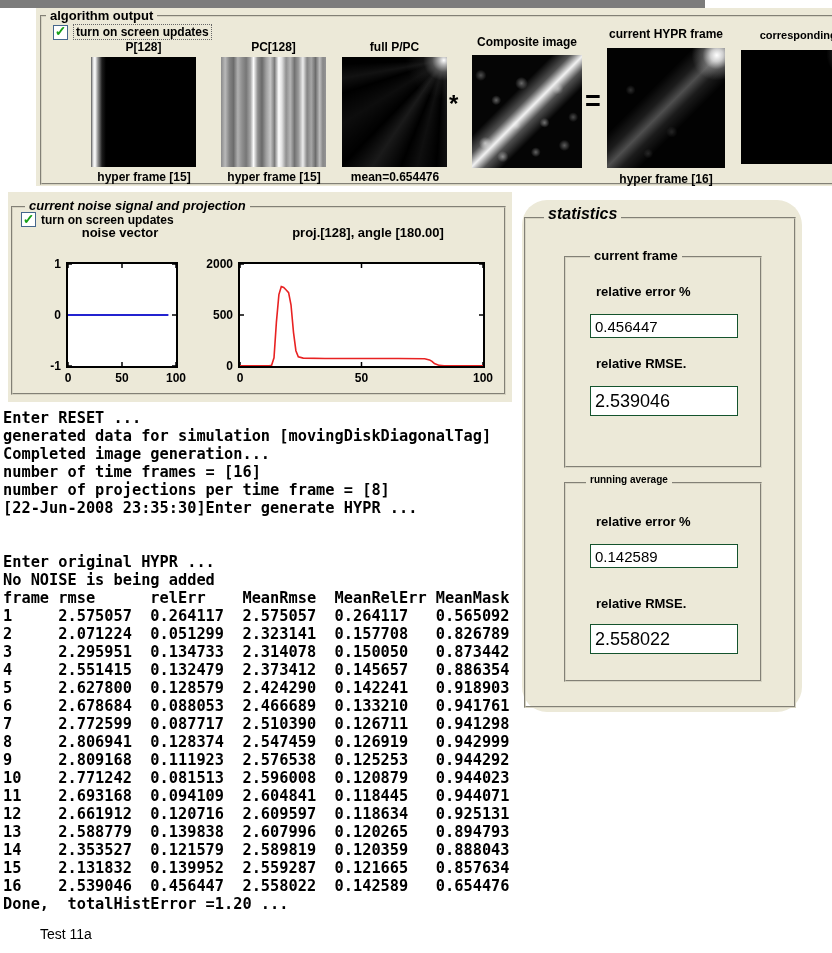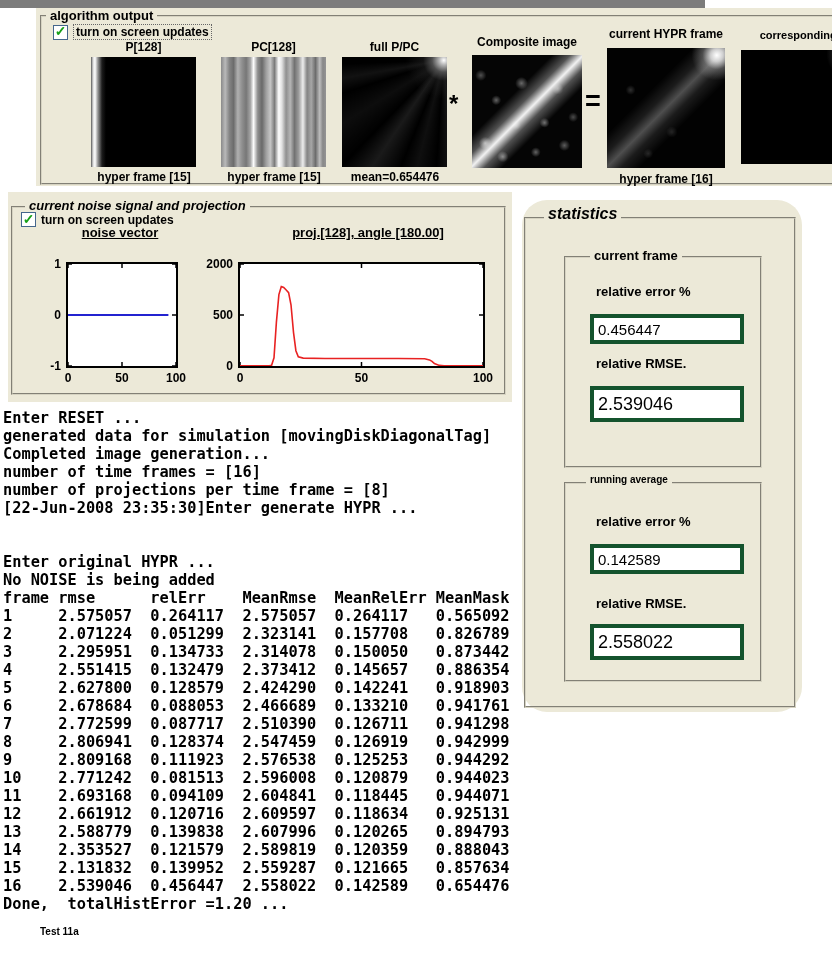--- a/index.html
+++ b/index.html
@@ -10,33 +10,33 @@
   .gframe{position:absolute;border:2px groove #d6d3c2;}
   .gtitle{position:absolute;background:#ece9d8;padding:0 4px;font-weight:bold;white-space:nowrap;}
   .img-title,.img-caption{position:absolute;text-align:center;font-weight:bold;font-size:12px;white-space:nowrap;}
   .thumb{position:absolute;background:#000;}
   .op{position:absolute;font-weight:bold;}
   .cbwrap{position:absolute;display:flex;align-items:center;gap:5px;cursor:default;}
   .cbbox{width:13px;height:13px;background:#fff;border:1px solid #44668c;display:flex;align-items:center;justify-content:center;flex:none;}
   .cbcheck{color:#17a017;font-size:14px;font-weight:bold;line-height:10px;margin-top:-2px;}
   .cblabel{font-size:12px;font-weight:bold;white-space:nowrap;}
   .dotted{border:1px dotted #666;padding:0 2px;}
-  .ptitle{position:absolute;text-align:center;font-weight:bold;font-size:13px;white-space:nowrap;text-decoration:underline;}
+  .ptitle{position:absolute;text-align:center;font-weight:bold;font-size:13px;white-space:nowrap;}
   .plot{position:absolute;border:2px solid #000;background:#fff;overflow:visible;}
   .tkx,.tky{position:absolute;font-weight:bold;font-size:12px;white-space:nowrap;}
   .sgroup{position:absolute;border:2px groove #d6d3c2;}
   .slabel{position:absolute;font-weight:bold;font-size:13px;white-space:nowrap;}
-  .statfield{position:absolute;background:#fff;border:4px solid #14532d;
+  .statfield{position:absolute;background:#fff;border:1px solid #14532d;
              font-family:"Liberation Sans",sans-serif;padding:1px 4px;color:#000;}
   .f15{font-size:15px;}
   .f18{font-size:18px;}
   #console{position:absolute;left:3px;top:409px;margin:0;
            font-family:"DejaVu Sans Mono","Liberation Mono",monospace;
            font-weight:bold;font-size:15.3px;line-height:18px;color:#000;}
-  #test-label{position:absolute;left:40px;top:926px;font-weight:bold;font-size:10px;}
+  #test-label{position:absolute;left:40px;top:926px;font-weight:normal;font-size:14px;}
   
   .img-p{background:linear-gradient(90deg,#555 0px,#d8d8d8 2px,#ffffff 4px,#909090 7px,#1c1c1c 11px,#000 15px);}
   .img-pc{background:linear-gradient(90deg,#8a8a8a 0%,#b9b9b9 4%,#848484 8%,#6c6c6c 12%,#b0b0b0 16%,#8f8f8f 20%,#777 24%,#a5a5a5 28%,#fdfdfd 31%,#8f8f8f 35%,#696969 39%,#9f9f9f 43%,#c6c6c6 47%,#7b7b7b 51%,#fefefe 55%,#e0e0e0 58%,#8f8f8f 62%,#b5b5b5 66%,#727272 70%,#9c9c9c 74%,#ededed 78%,#848484 82%,#a6a6a6 86%,#6d6d6d 90%,#bdbdbd 94%,#888 97%,#949494 100%);}
   .img-ppc{background:
     radial-gradient(circle at 97% 3%, #ffffff 0%, #b8b8b8 3%, #4e4e4e 8%, rgba(30,30,30,.6) 14%, rgba(0,0,0,0) 26%),
     conic-gradient(from 168deg at 97% 3%, rgba(255,255,255,0) 0deg, rgba(255,255,255,.09) 8deg, rgba(255,255,255,0) 16deg, rgba(255,255,255,.06) 26deg, rgba(255,255,255,0) 34deg, rgba(255,255,255,.10) 46deg, rgba(255,255,255,0) 56deg, rgba(255,255,255,.05) 70deg, rgba(255,255,255,0) 84deg, rgba(255,255,255,.07) 92deg, rgba(255,255,255,0) 100deg),
     #000;}
   .img-comp{background:
     radial-gradient(circle 9px at 12% 78%, rgba(255,255,255,.55), transparent 70%),
     radial-gradient(circle 8px at 28% 90%, rgba(255,255,255,.45), transparent 70%),

